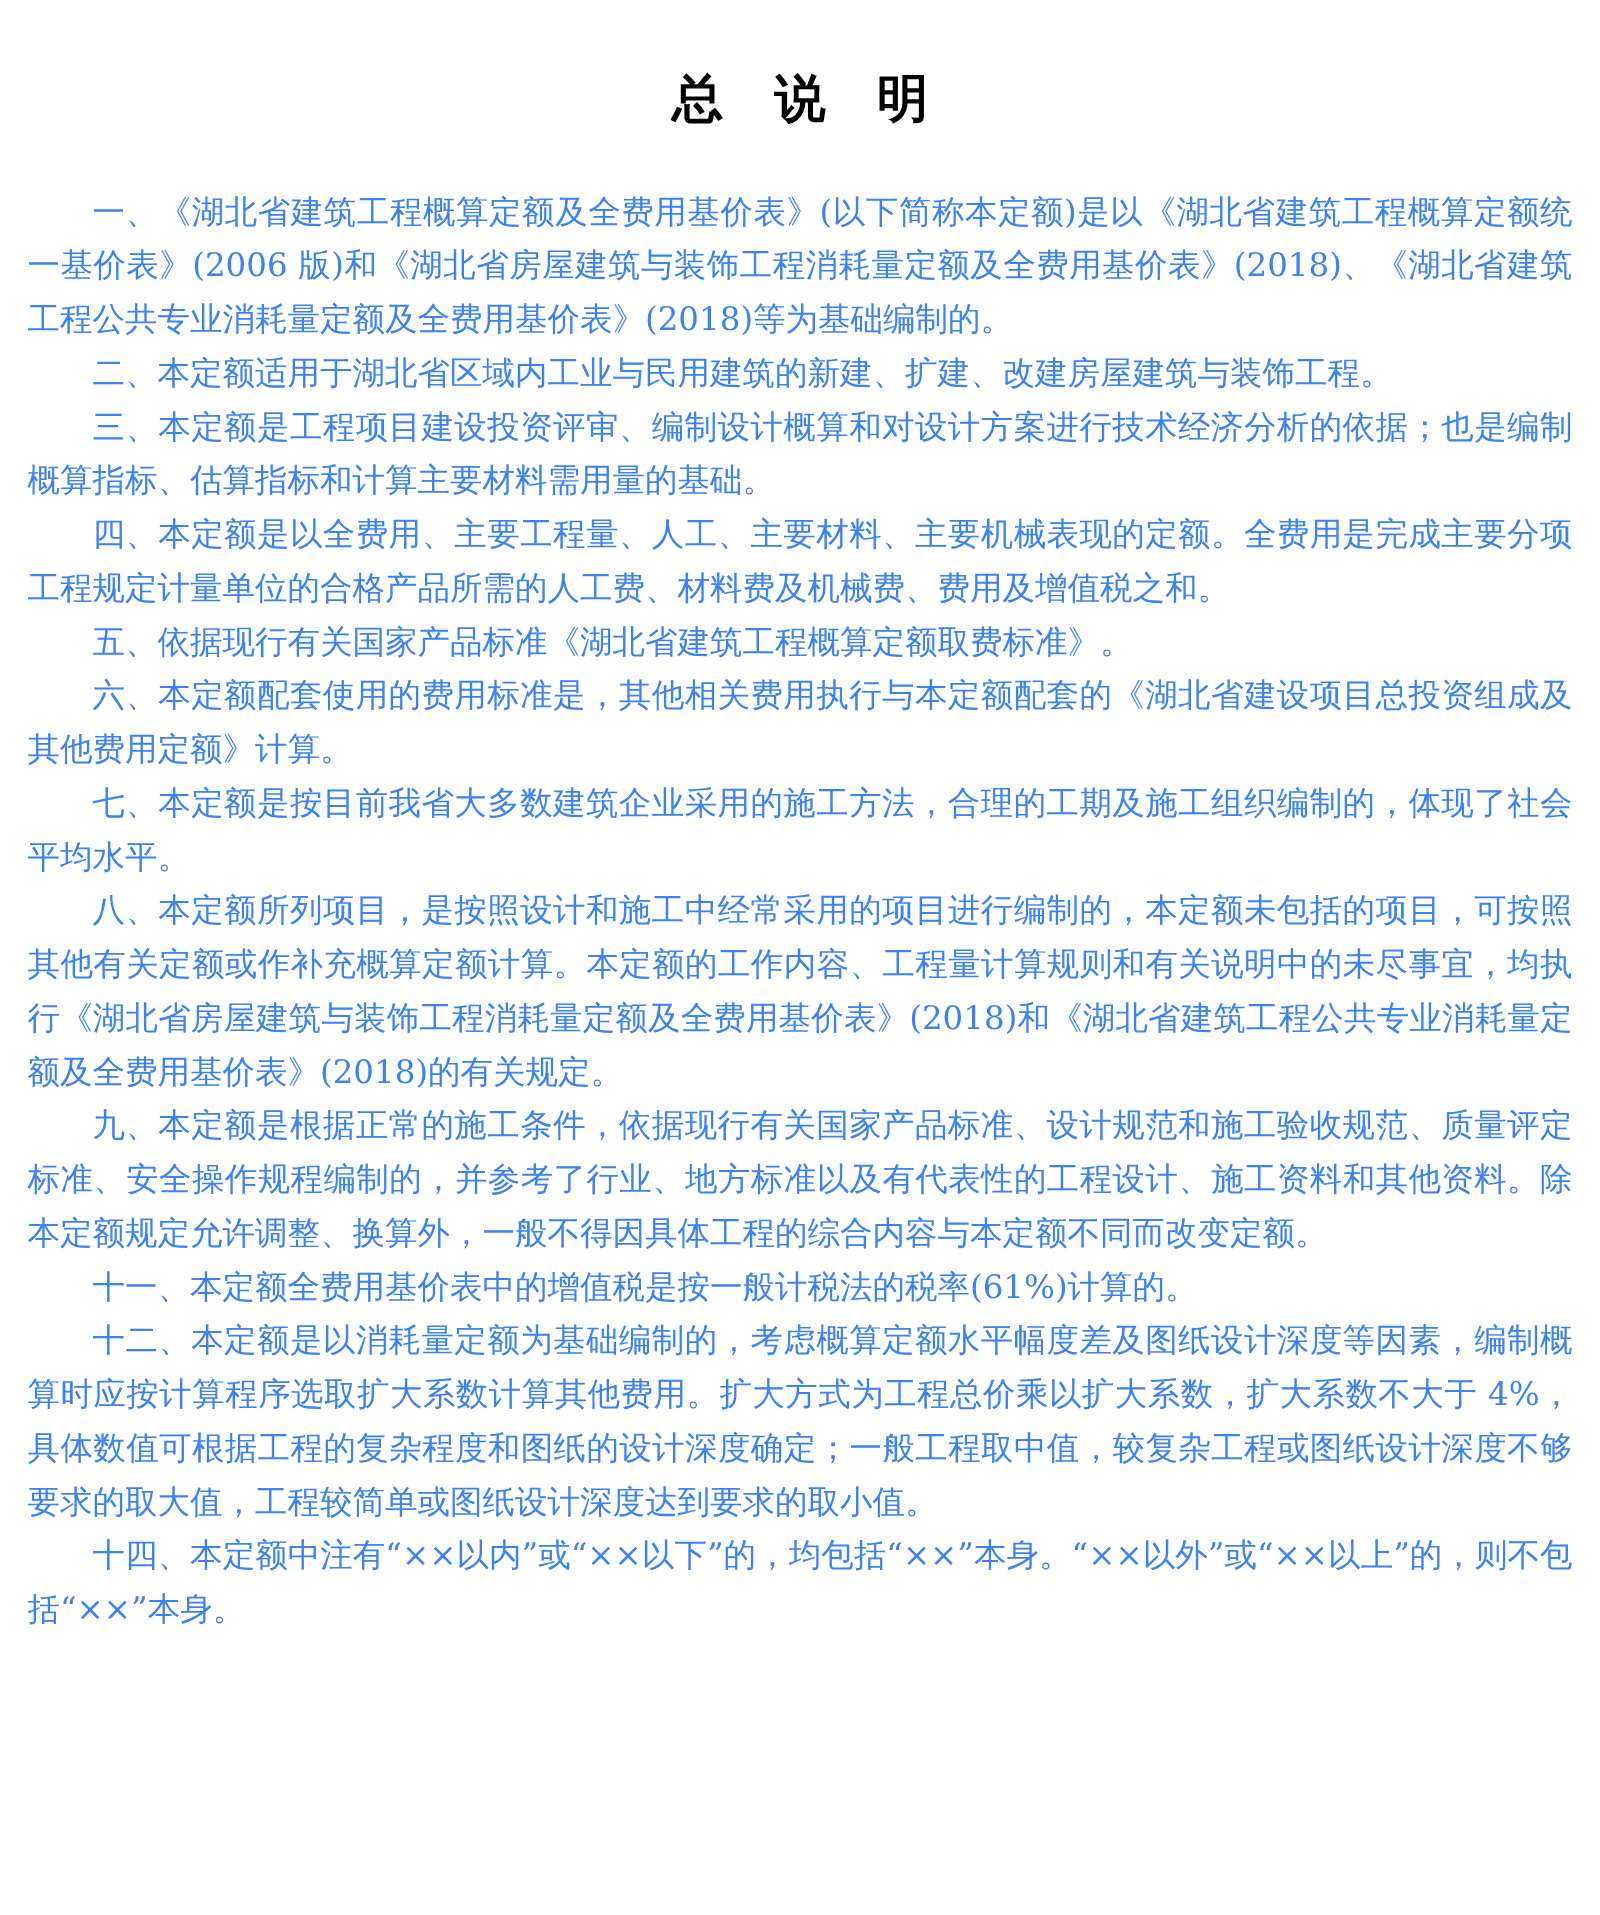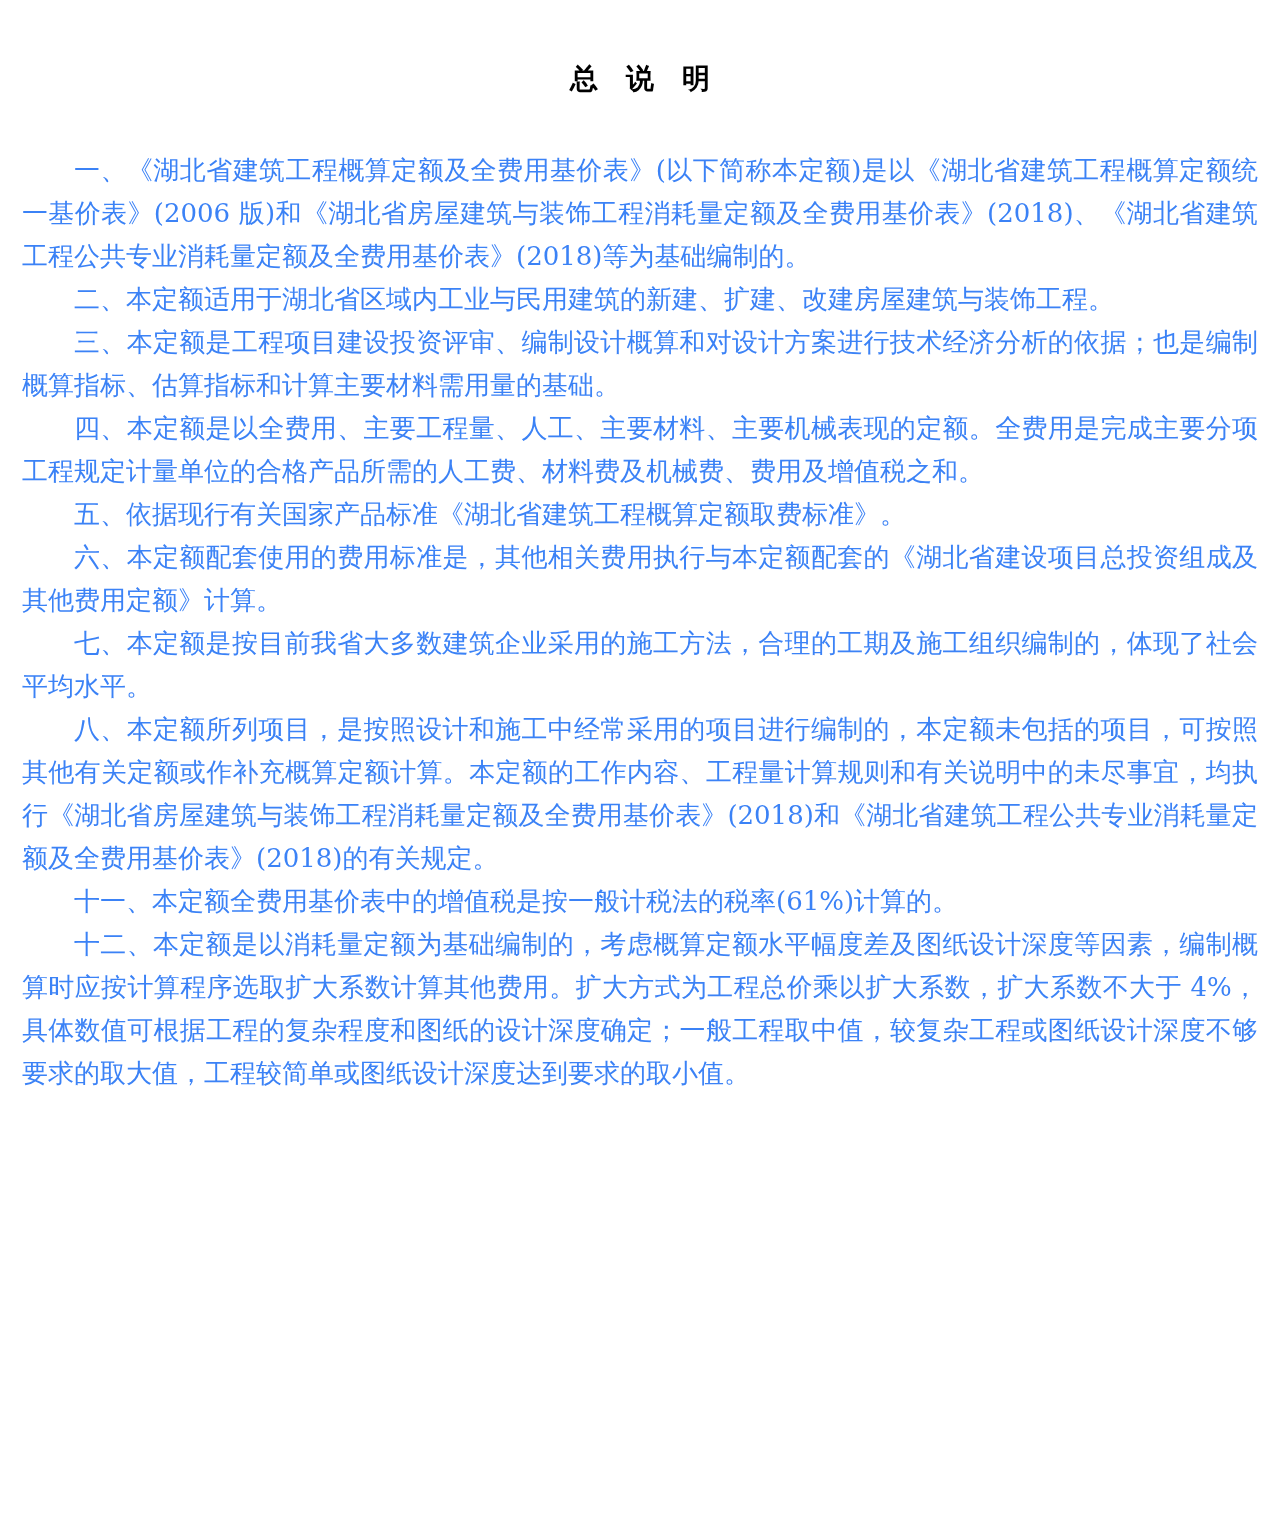--- a/index.html
+++ b/index.html
@@ -17,21 +17,21 @@
   .page {
     box-sizing: border-box;
     width: 1280px;
     height: 1532px;
     padding: 55px 22px 0 22px;
     background: #ffffff;
   }
   .title {
     margin: 0 0 46px 0;
     text-align: center;
-    font-size: 28px;
+    font-size: 41px;
     font-weight: bold;
     line-height: 48px;
     color: #000000;
     letter-spacing: 0;
   }
   .content p {
     margin: 0;
     font-size: 26px;
     line-height: 43px;
     text-indent: 2em;
@@ -48,16 +48,18 @@
   <h1 class="title">总　说　明</h1>
   <div class="content">
     <p>一、《湖北省建筑工程概算定额及全费用基价表》(以下简称本定额)是以《湖北省建筑工程概算定额统一基价表》(2006 版)和《湖北省房屋建筑与装饰工程消耗量定额及全费用基价表》(2018)、《湖北省建筑工程公共专业消耗量定额及全费用基价表》(2018)等为基础编制的。</p>
     <p>二、本定额适用于湖北省区域内工业与民用建筑的新建、扩建、改建房屋建筑与装饰工程。</p>
     <p>三、本定额是工程项目建设投资评审、编制设计概算和对设计方案进行技术经济分析的依据；也是编制概算指标、估算指标和计算主要材料需用量的基础。</p>
     <p>四、本定额是以全费用、主要工程量、人工、主要材料、主要机械表现的定额。全费用是完成主要分项工程规定计量单位的合格产品所需的人工费、材料费及机械费、费用及增值税之和。</p>
     <p>五、依据现行有关国家产品标准《湖北省建筑工程概算定额取费标准》。</p>
     <p>六、本定额配套使用的费用标准是，其他相关费用执行与本定额配套的《湖北省建设项目总投资组成及其他费用定额》计算。</p>
     <p>七、本定额是按目前我省大多数建筑企业采用的施工方法，合理的工期及施工组织编制的，体现了社会平均水平。</p>
     <p>八、本定额所列项目，是按照设计和施工中经常采用的项目进行编制的，本定额未包括的项目，可按照其他有关定额或作补充概算定额计算。本定额的工作内容、工程量计算规则和有关说明中的未尽事宜，均执行《湖北省房屋建筑与装饰工程消耗量定额及全费用基价表》(2018)和《湖北省建筑工程公共专业消耗量定额及全费用基价表》(2018)的有关规定。</p>
+    <p>九、本定额是根据正常的施工条件，依据现行有关国家产品标准、设计规范和施工验收规范、质量评定标准、安全操作规程编制的，并参考了行业、地方标准以及有代表性的工程设计、施工资料和其他资料。除本定额规定允许调整、换算外，一般不得因具体工程的综合内容与本定额不同而改变定额。</p>
     <p>十一、本定额全费用基价表中的增值税是按一般计税法的税率(61%)计算的。</p>
     <p>十二、本定额是以消耗量定额为基础编制的，考虑概算定额水平幅度差及图纸设计深度等因素，编制概算时应按计算程序选取扩大系数计算其他费用。扩大方式为工程总价乘以扩大系数，扩大系数不大于 4%，具体数值可根据工程的复杂程度和图纸的设计深度确定；一般工程取中值，较复杂工程或图纸设计深度不够要求的取大值，工程较简单或图纸设计深度达到要求的取小值。</p>
+    <p>十四、本定额中注有“××以内”或“××以下”的，均包括“××”本身。“××以外”或“××以上”的，则不包括“××”本身。</p>
   </div>
 </div>
 
 </body></html>

